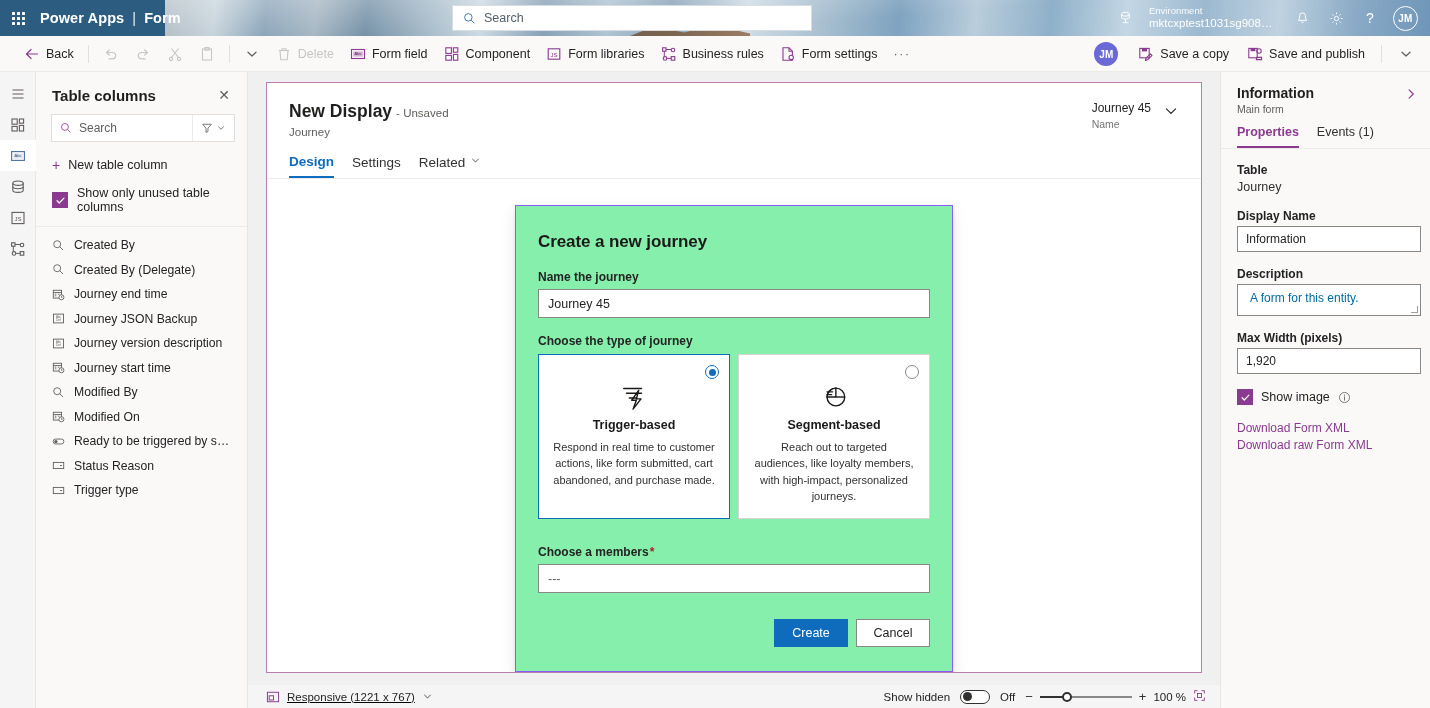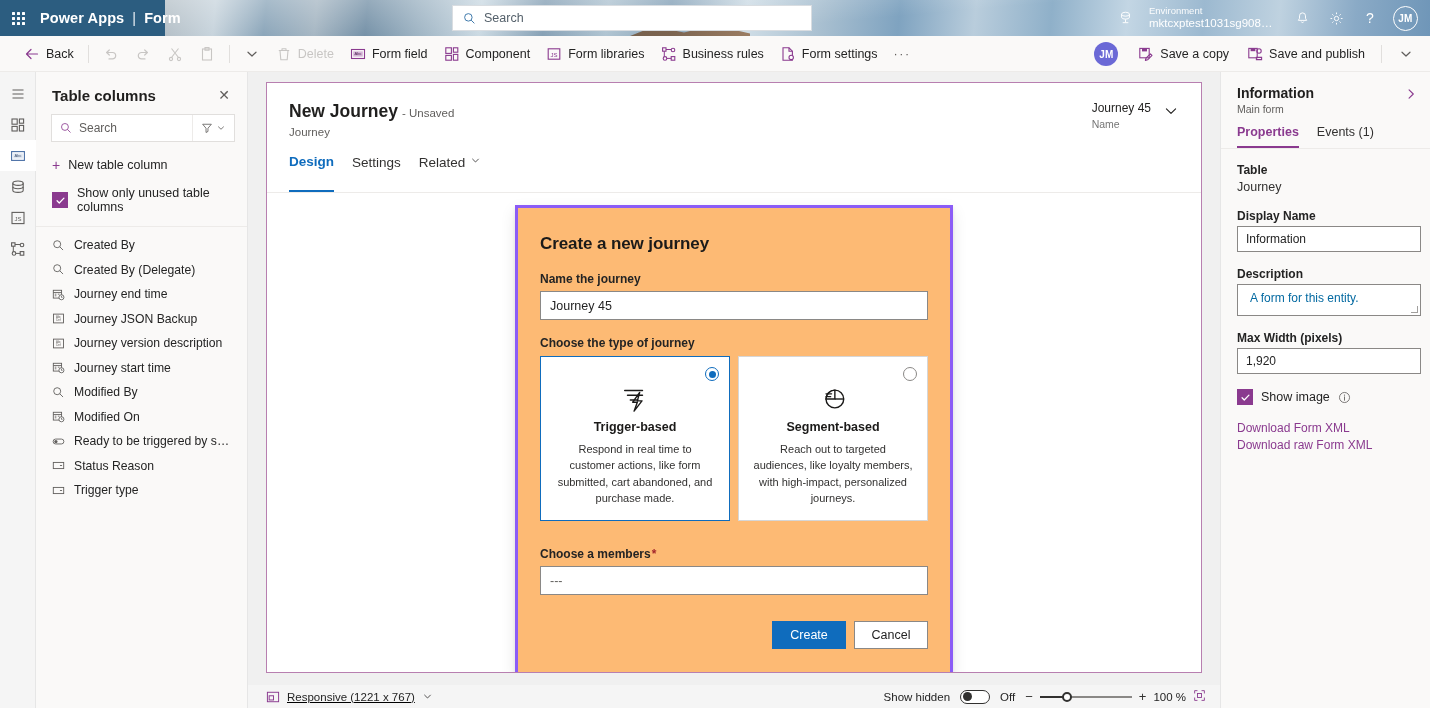--- a/index.html
+++ b/index.html
@@ -194,33 +194,33 @@
   .fh-title { font-size: 17.5px; font-weight: 600; color: #201f1e; }
   .fh-title .unsaved { font-size: 11.5px; font-weight: 400; color: #605e5c; margin-left: 4px; }
   .fh-sub { font-size: 11.5px; color: #605e5c; margin-top: 4px; }
   .fh-right { display: flex; align-items: flex-start; gap: 12px; }
   .fh-right .rt { text-align: left; }
   .fh-right .rv { font-size: 12px; color: #201f1e; }
   .fh-right .rl { font-size: 10.5px; color: #757575; margin-top: 3px; }
   .fh-chev { color: #201f1e; cursor: pointer; padding-top: 2px; }
   .tabs { display: flex; align-items: center; gap: 18px; margin-top: 16px; padding-bottom: 0; }
   .tab {
-    font-size: 13.5px; color: #323130; cursor: pointer; padding-bottom: 21px;
+    font-size: 13.5px; color: #323130; cursor: pointer; padding-bottom: 7px;
     display: flex; align-items: flex-start; gap: 5px;
   }
   .tab.active { color: #0f6cbd; font-weight: 600; border-bottom: 2px solid #0f6cbd; }
   .tabs-rule { height: 1px; background: #edebe9; margin: 0 0 0 0; }
 
   
   .modal-wrap {
     position: absolute; top: 122px; left: 0; right: 0;
     display: flex; justify-content: center;
   }
   .modal {
-    width: 438px; background: #fdba74; border: 3px solid #8b5cf6;
+    width: 438px; background: #86efac; border: 1px solid #8b5cf6;
     box-shadow: 0 1.6px 3.6px rgba(0,0,0,.08), 0 6.4px 14.4px rgba(0,0,0,.1);
     padding: 26px 22px 24px 22px;
   }
   .modal h2 { font-size: 17px; font-weight: 600; color: #1b1a19; margin-bottom: 18px; letter-spacing: -.1px; }
   .field-label { font-size: 12px; font-weight: 600; color: #242424; margin-bottom: 5px; }
   .field-label .req { color: #a4262c; font-weight: 600; margin-left: 1px; }
   .text-input {
     width: 100%; height: 29px; border: 1px solid #8a8886; background: #fff;
     font-size: 12.5px; color: #242424; padding: 0 9px;
     display: flex; align-items: center; cursor: text;
@@ -703,21 +703,21 @@
       </div>
     </div>
 </div>
 
 <div class="main">
   <div class="canvas">
     <div class="form-header">
       <div class="fh-top">
         <div>
           <div class="fh-title">
-            <span>New Journey</span><span class="unsaved">- Unsaved</span>
+            <span>New Display</span><span class="unsaved">- Unsaved</span>
           </div>
           <div class="fh-sub">Journey</div>
         </div>
         <div class="fh-right">
           <div class="rt">
             <div class="rv">Journey 45</div>
             <div class="rl">Name</div>
           </div>
           <span class="fh-chev">
             <svg width="16" height="16" viewBox="0 0 16 16">

